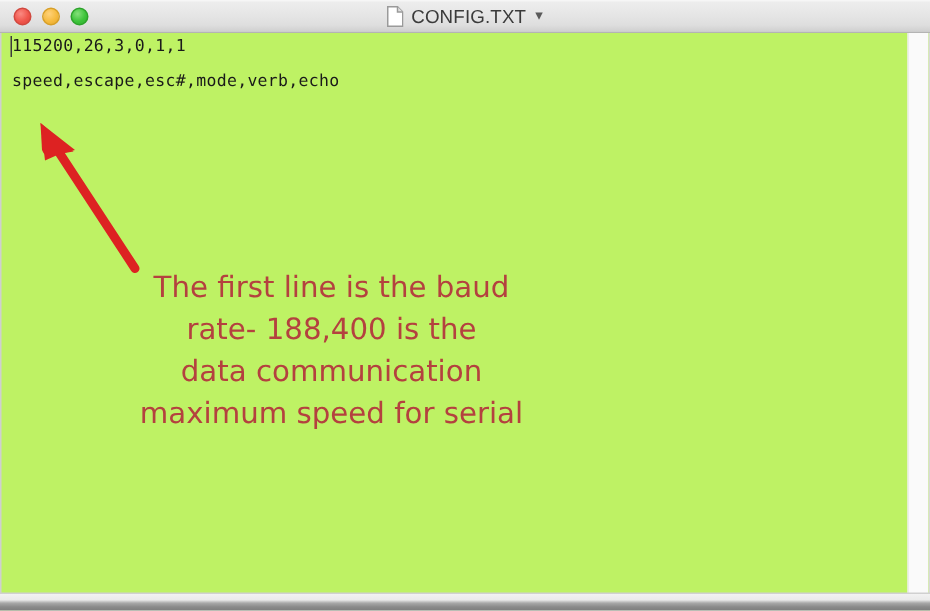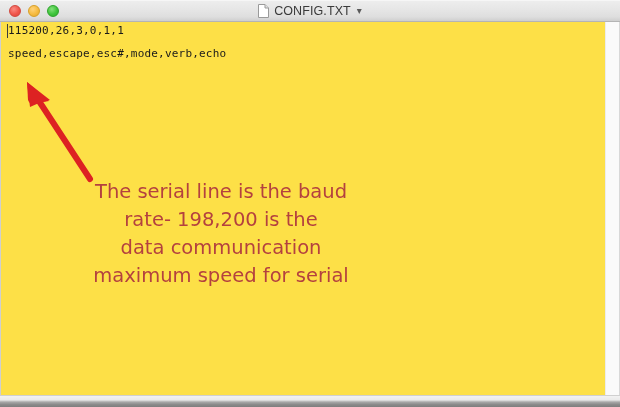--- a/index.html
+++ b/index.html
@@ -107,21 +107,21 @@
     margin-left: 1px;
   }
 
   
   #content {
     position: absolute;
     left: 0;
     top: 22px;
     width: 620px;
     height: 374px;
-    background: #fde047;
+    background: #bef264;
     border-left: 1px solid #cfcfcf;
     border-right: 1px solid #d8d8d8;
     box-sizing: border-box;
     overflow: hidden;
   }
 
   
   #scroll-gutter {
     position: absolute;
     right: 0;
@@ -249,22 +249,22 @@
 
     <div id="annotation-arrow">
       <svg width="90" height="115" viewBox="0 0 90 115" xmlns="http://www.w3.org/2000/svg">
         <line x1="75" y1="105" x2="22" y2="24" stroke="#dd2222" stroke-width="6" stroke-linecap="round"></line>
         <polygon points="12,8 34,27 16,30 14,28 13,26" fill="#dd2222"></polygon>
         <polygon points="12,8 35,26 24,29 15,33" fill="#dd2222"></polygon>
       </svg>
     </div>
 
     <div id="annotation-caption">
-      <span class="cap-line">The serial line is the baud</span>
-      <span class="cap-line">rate- 198,200 is the</span>
+      <span class="cap-line">The first line is the baud</span>
+      <span class="cap-line">rate- 188,400 is the</span>
       <span class="cap-line">data communication</span>
       <span class="cap-line">maximum speed for serial</span>
     </div>
 
   </div>
 
   <div id="bottom-edge-line"></div>
   <div id="bottom-edge"></div>
 
 </div>

